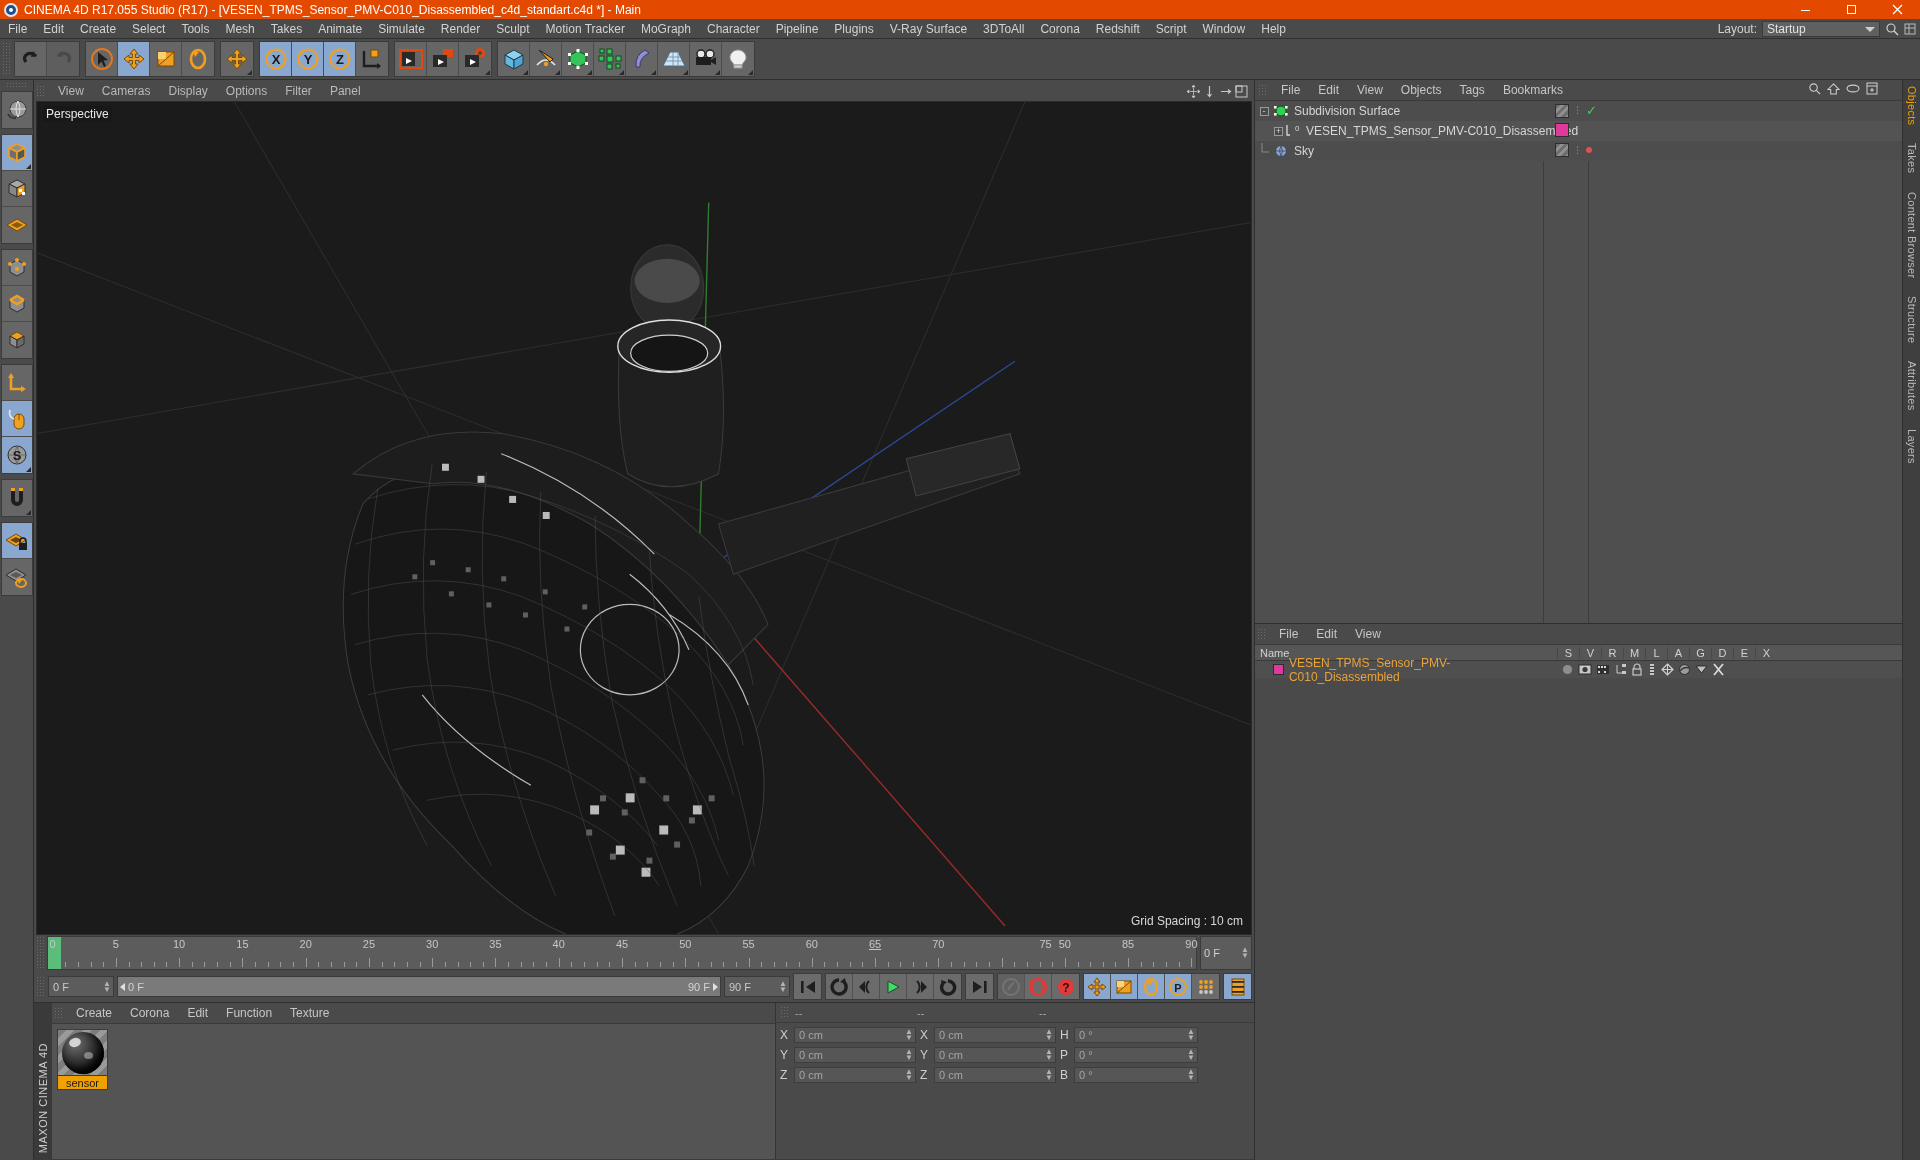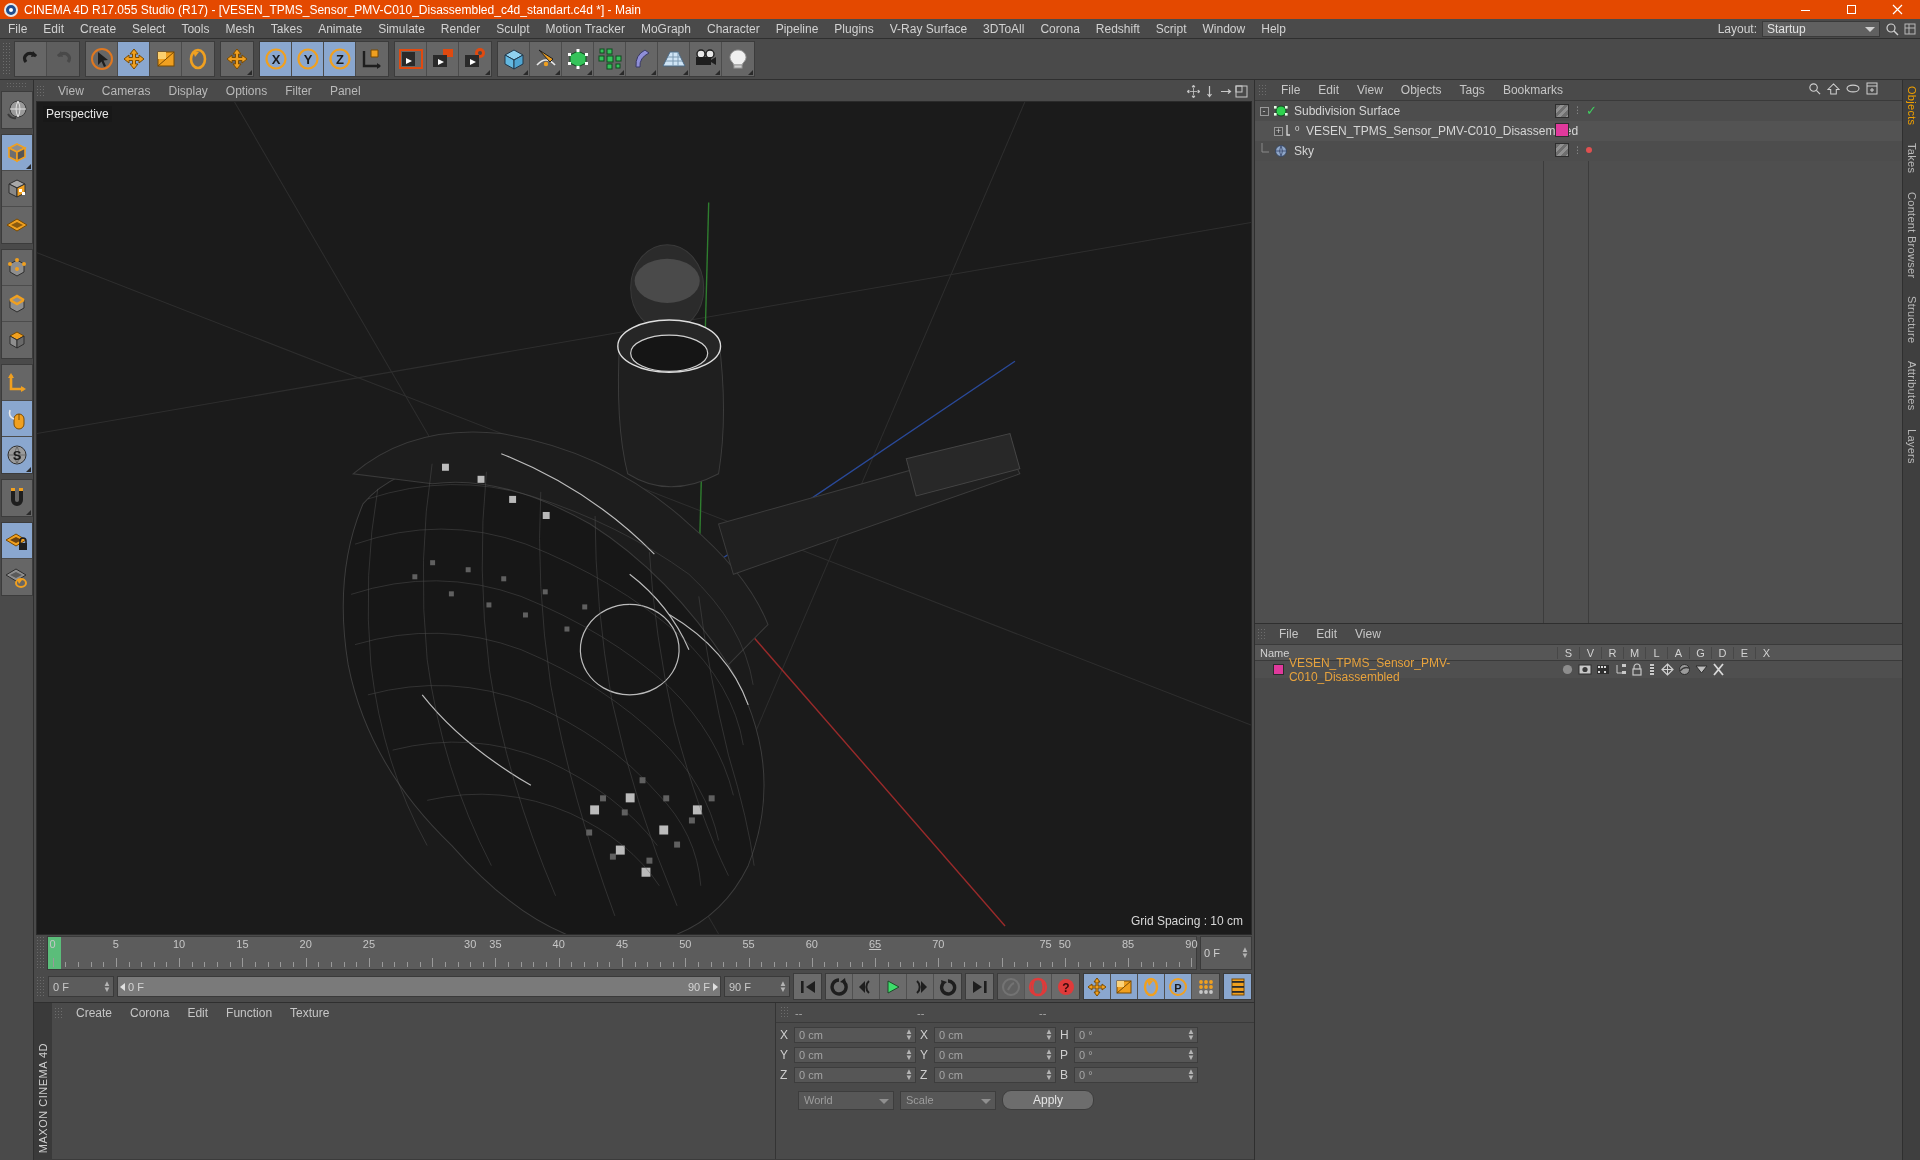--- a/index.html
+++ b/index.html
@@ -791,21 +791,21 @@
             <span class="tl-tick" style="left: 97.3956%; height: 5px;"></span>
             <span class="tl-tick" style="left: 98.4978%; height: 5px;"></span>
             <span class="tl-tick" style="left: 99.6%; height: 9px;"></span>
           </div>
       <span class="tl-num" style="left: 0.4%;">0</span>
           <span class="tl-num" style="left: 5.91111%;">5</span>
           <span class="tl-num" style="left: 11.4222%;">10</span>
           <span class="tl-num" style="left: 16.9333%;">15</span>
           <span class="tl-num" style="left: 22.4444%;">20</span>
           <span class="tl-num" style="left: 27.9556%;">25</span>
-          <span class="tl-num" style="left: 33.4667%; margin-left: 38px;">30</span>
+          <span class="tl-num" style="left: 33.4667%;">30</span>
           <span class="tl-num" style="left: 38.9778%;">35</span>
           <span class="tl-num" style="left: 44.4889%;">40</span>
           <span class="tl-num" style="left: 50%;">45</span>
           <span class="tl-num" style="left: 55.5111%;">50</span>
           <span class="tl-num" style="left: 61.0222%;">55</span>
           <span class="tl-num" style="left: 66.5333%;">60</span>
           <span class="tl-num" style="left: 72.0444%; text-decoration: underline;">65</span>
           <span class="tl-num" style="left: 77.5556%;">70</span>
           <span class="tl-num" style="left: 83.0667%; margin-left: 44px;">75</span>
           <span class="tl-num" style="left: 88.5778%;">50</span>
@@ -970,20 +970,28 @@
       </div>
 
       <div class="matpanel">
         <div class="panelmenu">
           <div class="grip"></div>
           <span class="pm-item">Create</span>
           <span class="pm-item">Corona</span>
           <span class="pm-item">Edit</span>
           <span class="pm-item">Function</span>
           <span class="pm-item">Texture</span>
+        </div>
+        <div class="matbody">
+          <div class="matchip">
+            <div class="matthumb">
+                <div class="matball"></div>
+              </div>
+            <div class="matname">sensor</div>
+          </div>
         </div>
       </div>
 
       <div class="coordpanel">
         <div class="cp-head">
           <div class="grip"></div>
           <span class="dots">--</span>
           <span class="dots">--</span>
           <span class="dots">--</span>
         </div>
@@ -1036,31 +1044,20 @@
               <span>0 cm</span>
               <span class="spin">▲<br>▼</span>
               </div>
             <span class="cp-lab">B</span>
             <div class="cp-in w3">
               <span>0 °</span>
               <span class="spin">▲<br>▼</span>
               </div>
           </div>
 
-          <div class="cp-foot">
-            <div class="cp-sel">
-              <span>World</span>
-              <span class="caret"></span>
-            </div>
-            <div class="cp-sel">
-              <span>Scale</span>
-              <span class="caret"></span>
-            </div>
-            <div class="cp-apply">Apply</div>
-          </div>
         </div>
       </div>
     </div>
   </div>
 
   <div class="rightcolwrap">
     <div class="right">
 
       <div class="objmgr">
         <div class="om-head">

